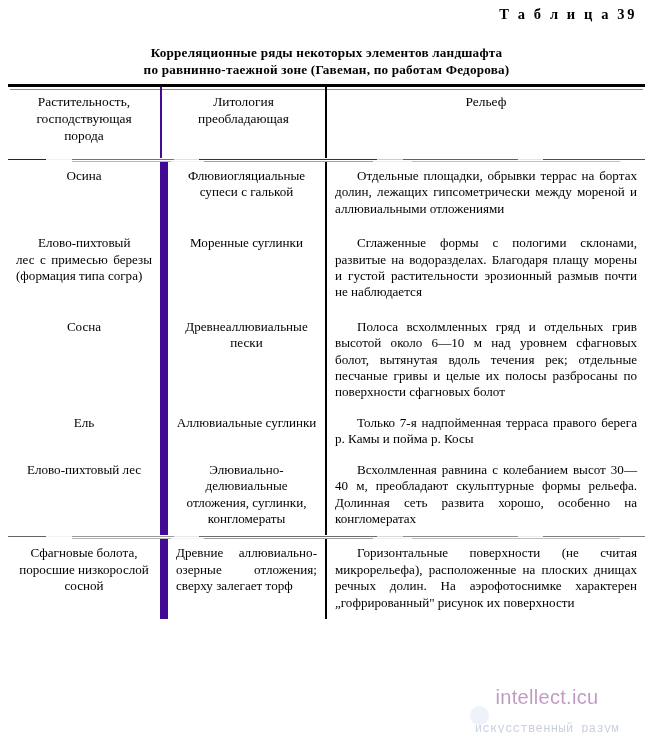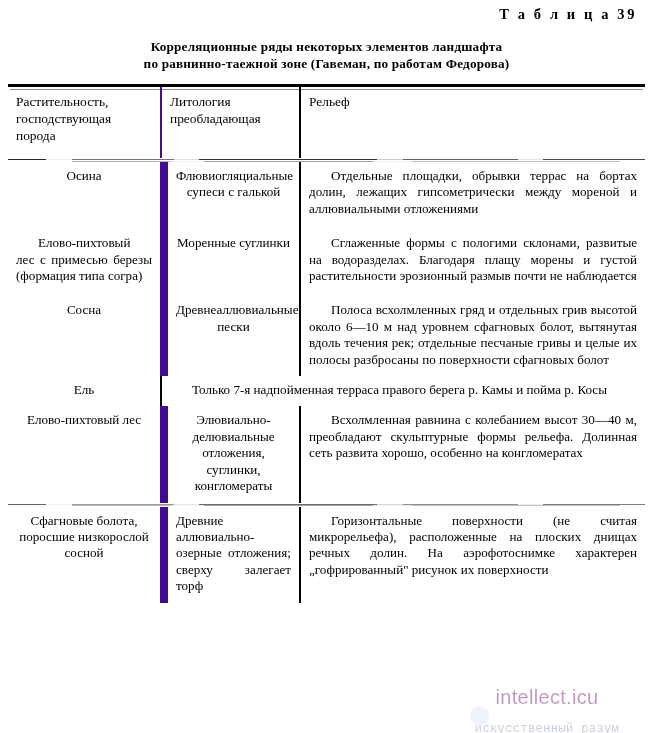--- a/index.html
+++ b/index.html
@@ -29,21 +29,21 @@
     top: 6px;
     right: 16px;
     font-weight: bold;
     font-size: 14.5px;
     letter-spacing: 2.6px;
     white-space: nowrap;
   }
 
   .caption {
     position: absolute;
-    top: 38px;
+    top: 44px;
     left: 0;
     width: 653px;
     text-align: center;
     font-weight: bold;
     font-size: 13.2px;
     line-height: 17px;
     letter-spacing: 0.2px;
   }
   .caption .l2 { display: block; }
 
@@ -107,25 +107,26 @@
   .row {
     display: flex;
     align-items: stretch;
     position: relative;
   }
   .cell {
     box-sizing: border-box;
     padding: 6px 8px 8px 8px;
   }
   .c1 { width: 152px; }
-  .c2 { width: 139px; border-left: 8px solid #4c1d95; }
+  .c2 { width: 165px; border-left: 8px solid #4c1d95; }
   .c3 { flex: 1; border-left: 2px solid #151515; }
 
   .head .cell {
     padding-bottom: 14px;
+    text-align: center;
     font-size: 13.4px;
     line-height: 17px;
     font-weight: normal;
   }
   .head .c2, .head .c3 { border-left-width: 2px; }
 
   .body-cell {
     font-size: 13.1px;
     line-height: 16.4px;
     text-align: justify;
@@ -215,20 +216,21 @@
     </div>
 
     <div class="row">
       <div class="cell c1 body-cell center-cell">Сосна</div>
       <div class="cell c2 body-cell center-cell">Древнеаллювиальные пески</div>
       <div class="cell c3 body-cell indent">Полоса всхолмленных гряд и отдельных грив высотой около 6—10 м над уровнем сфагновых болот, вытянутая вдоль течения рек; отдельные песчаные гривы и целые их полосы разбросаны по поверхности сфагновых болот</div>
     </div>
 
     <div class="row">
       <div class="cell c1 body-cell center-cell">Ель</div>
+      <div class="cell c2 body-cell center-cell">Аллювиальные суглинки</div>
       <div class="cell c3 body-cell indent">Только 7-я надпойменная терраса правого берега р. Камы и пойма р. Косы</div>
     </div>
 
     <div class="row">
       <div class="cell c1 body-cell center-cell">Елово-пихтовый лес</div>
       <div class="cell c2 body-cell center-cell">Элювиально-делювиальные отложения, суглинки, конгломераты</div>
       <div class="cell c3 body-cell indent">Всхолмленная равнина с колебанием высот 30—40 м, преобладают скульптурные формы рельефа. Долинная сеть развита хорошо, особенно на конгломератах</div>
     </div>
 
     <div class="rule-faded light"></div>

